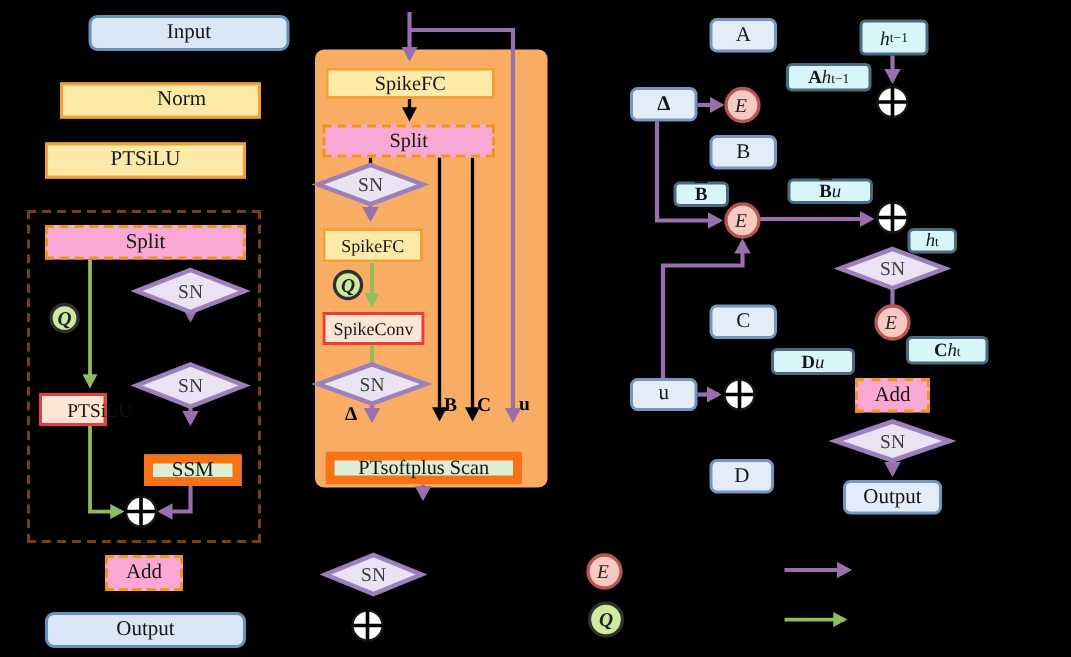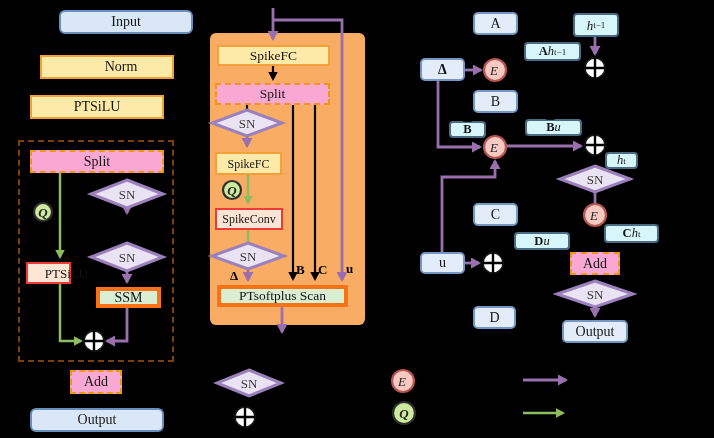--- a/index.html
+++ b/index.html
@@ -6,21 +6,21 @@
   #canvas{position:relative;width:714px;height:438px;background:#000;overflow:hidden;
           font-family:"Liberation Serif",serif;color:#111;}
   .abs{position:absolute;box-sizing:border-box;}
   .box{position:absolute;box-sizing:border-box;display:flex;align-items:center;justify-content:center;
        font-size:14px;line-height:1;color:#151515;z-index:2;}
   .blue{background:#d9e7f6;border:2px solid #6890bd;border-radius:6px;}
   .blue-sm{background:#e3edf9;border:2px solid #7496c2;border-radius:5px;}
   .orange{background:#fdeaa9;border:2px solid #f3a039;}
   .dashed-orange{background:#f9a8d4;border:2px dashed #f2960f;}
   .red{background:#fde5d6;border:2px solid #ee3b35;}
-  .green{background:#d9eed2;border:4px solid #f97316;}
+  .green{background:#d9eed2;border:6px solid #f97316;margin-top:16px;}
   .cyan{background:#d6f6fa;border:2px solid #4a6b82;border-radius:4px;font-size:13px;}
   .panel{background:#f9ad64;border-radius:6px;z-index:0;}
   .dashedbox{border:2.5px dashed #7d400d;background:transparent;z-index:1;}
   .lbl{position:absolute;font-weight:bold;font-size:13px;color:#000;z-index:3;line-height:1;}
   svg.overlay{position:absolute;left:0;top:0;z-index:1;}
   sub{font-size:9px;line-height:0;}
   .ov{text-decoration:overline;}
   b{font-weight:bold;}
   i{font-style:italic;}
   .sn-text{font-size:13px;fill:#3a3a3a;font-family:"Liberation Serif",serif;}

